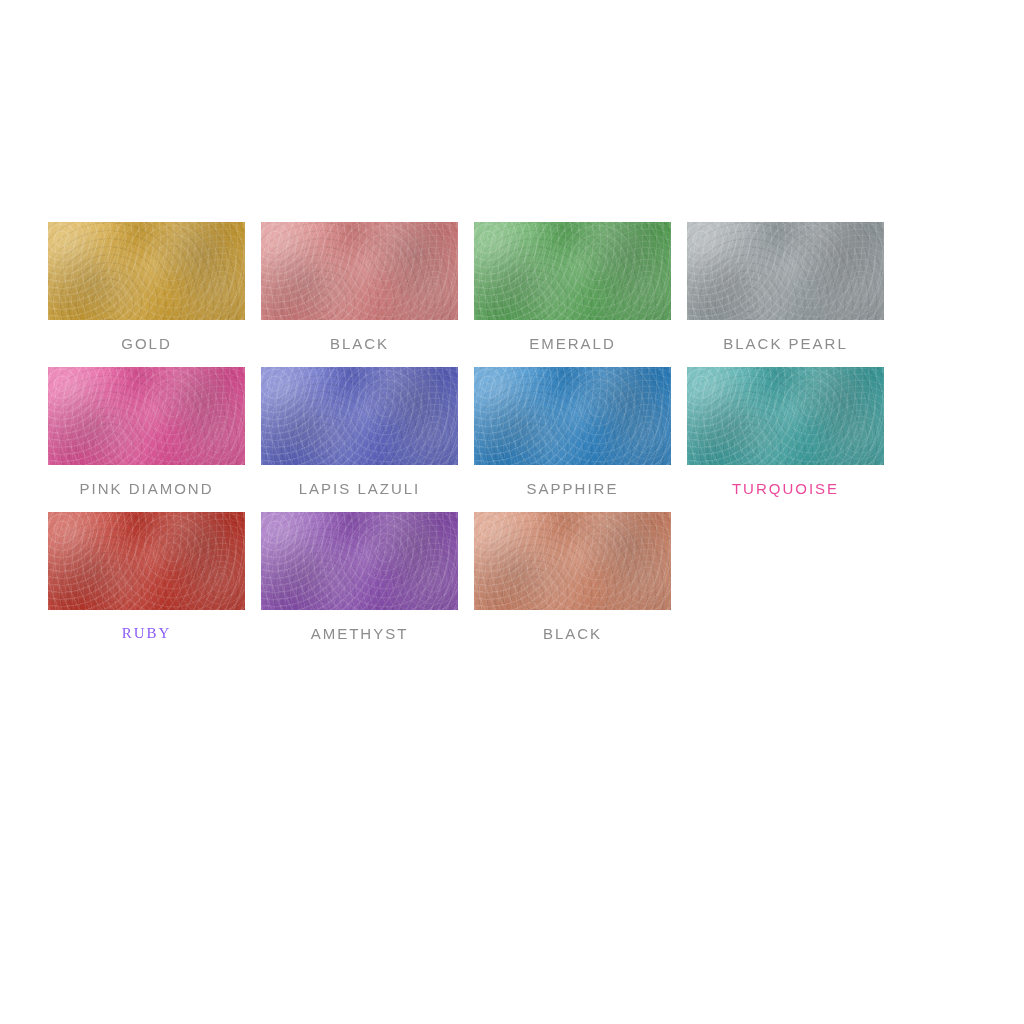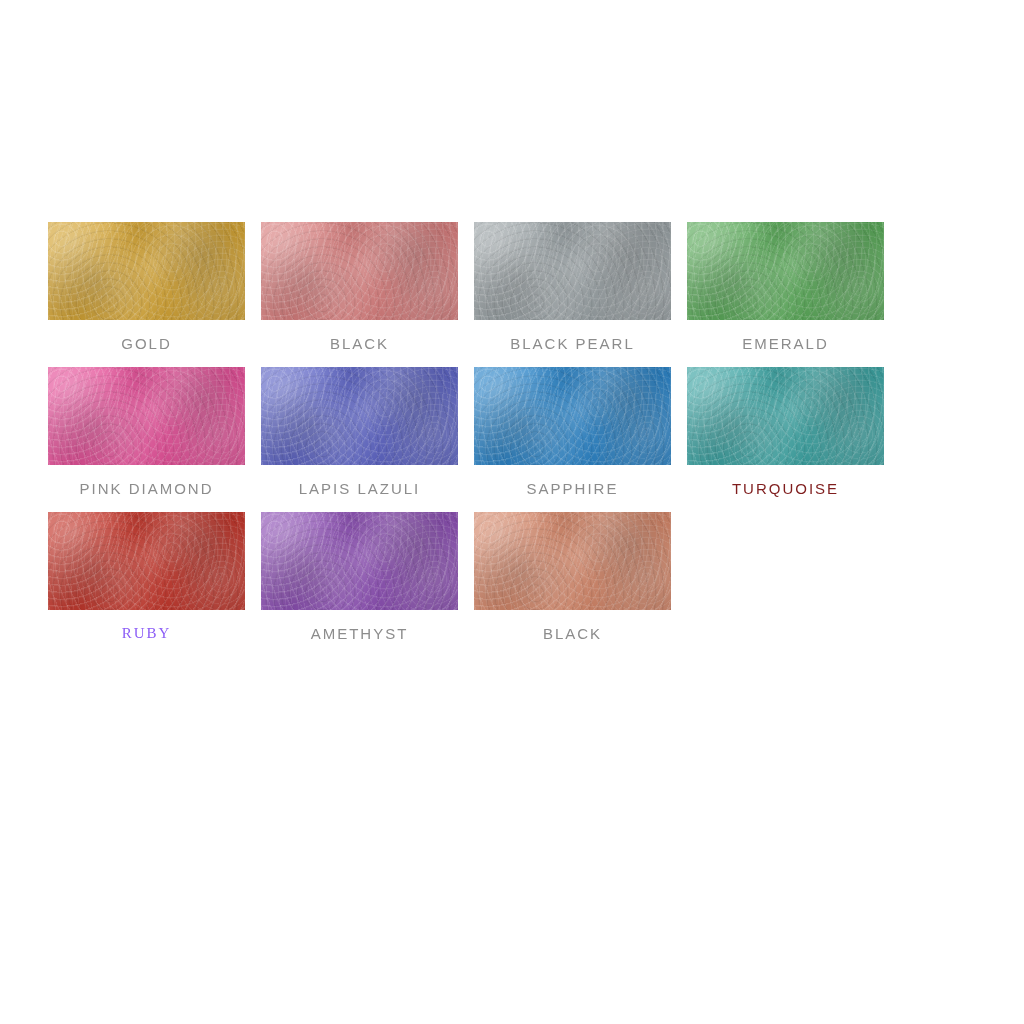--- a/index.html
+++ b/index.html
@@ -127,38 +127,38 @@
       <div class="swatch-cell">
         <div class="swatch-chip" style="background-color: rgb(216, 128, 127);">
           <span class="tex-a"></span>
           <span class="tex-b"></span>
           <span class="tex-c"></span>
           <span class="tex-d"></span>
         </div>
         <div class="swatch-label" style="color: rgb(140, 140, 140);">BLACK</div>
       </div>
       <div class="swatch-cell">
+        <div class="swatch-chip" style="background-color: rgb(93, 171, 92);">
+          <span class="tex-a"></span>
+          <span class="tex-b"></span>
+          <span class="tex-c"></span>
+          <span class="tex-d"></span>
+        </div>
+        <div class="swatch-label" style="color: rgb(140, 140, 140);">EMERALD</div>
+      </div>
+      <div class="swatch-cell">
         <div class="swatch-chip" style="background-color: rgb(154, 162, 165);">
           <span class="tex-a"></span>
           <span class="tex-b"></span>
           <span class="tex-c"></span>
           <span class="tex-d"></span>
         </div>
         <div class="swatch-label" style="color: rgb(140, 140, 140);">BLACK PEARL</div>
       </div>
       <div class="swatch-cell">
-        <div class="swatch-chip" style="background-color: rgb(93, 171, 92);">
-          <span class="tex-a"></span>
-          <span class="tex-b"></span>
-          <span class="tex-c"></span>
-          <span class="tex-d"></span>
-        </div>
-        <div class="swatch-label" style="color: rgb(140, 140, 140);">EMERALD</div>
-      </div>
-      <div class="swatch-cell">
         <div class="swatch-chip" style="background-color: rgb(229, 83, 154);">
           <span class="tex-a"></span>
           <span class="tex-b"></span>
           <span class="tex-c"></span>
           <span class="tex-d"></span>
         </div>
         <div class="swatch-label" style="color: rgb(140, 140, 140);">PINK DIAMOND</div>
       </div>
       <div class="swatch-cell">
         <div class="swatch-chip" style="background-color: rgb(96, 103, 198);">
@@ -178,21 +178,21 @@
         </div>
         <div class="swatch-label" style="color: rgb(140, 140, 140);">SAPPHIRE</div>
       </div>
       <div class="swatch-cell">
         <div class="swatch-chip" style="background-color: rgb(63, 165, 164);">
           <span class="tex-a"></span>
           <span class="tex-b"></span>
           <span class="tex-c"></span>
           <span class="tex-d"></span>
         </div>
-        <div class="swatch-label" style="color: #7f1d1d;">TURQUOISE</div>
+        <div class="swatch-label" style="color: #ec4899;">TURQUOISE</div>
       </div>
       <div class="swatch-cell">
         <div class="swatch-chip" style="background-color: rgb(196, 57, 46);">
           <span class="tex-a"></span>
           <span class="tex-b"></span>
           <span class="tex-c"></span>
           <span class="tex-d"></span>
         </div>
         <div class="swatch-label" style="color: #8b5cf6; font-family: Liberation Serif, serif;">RUBY</div>
       </div>

